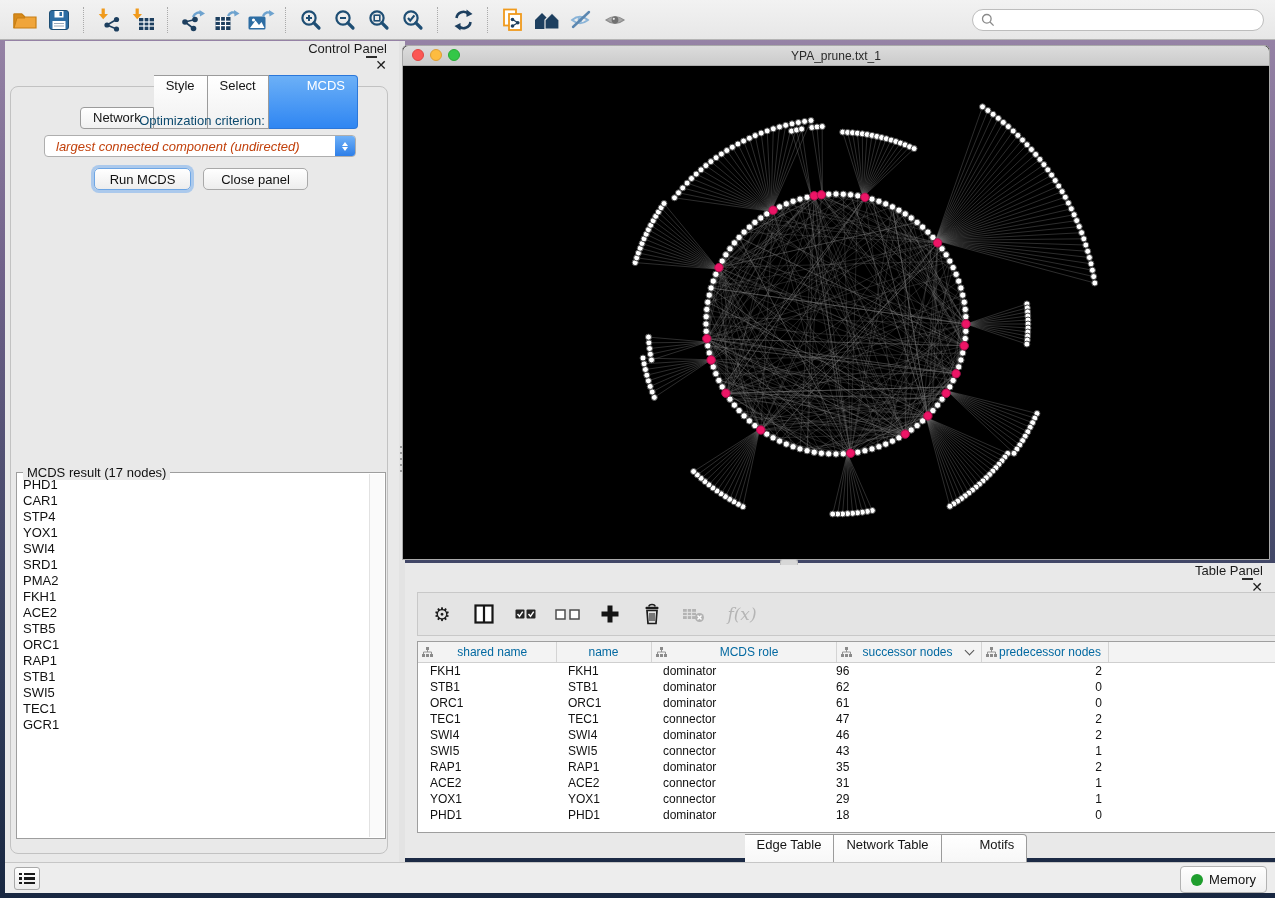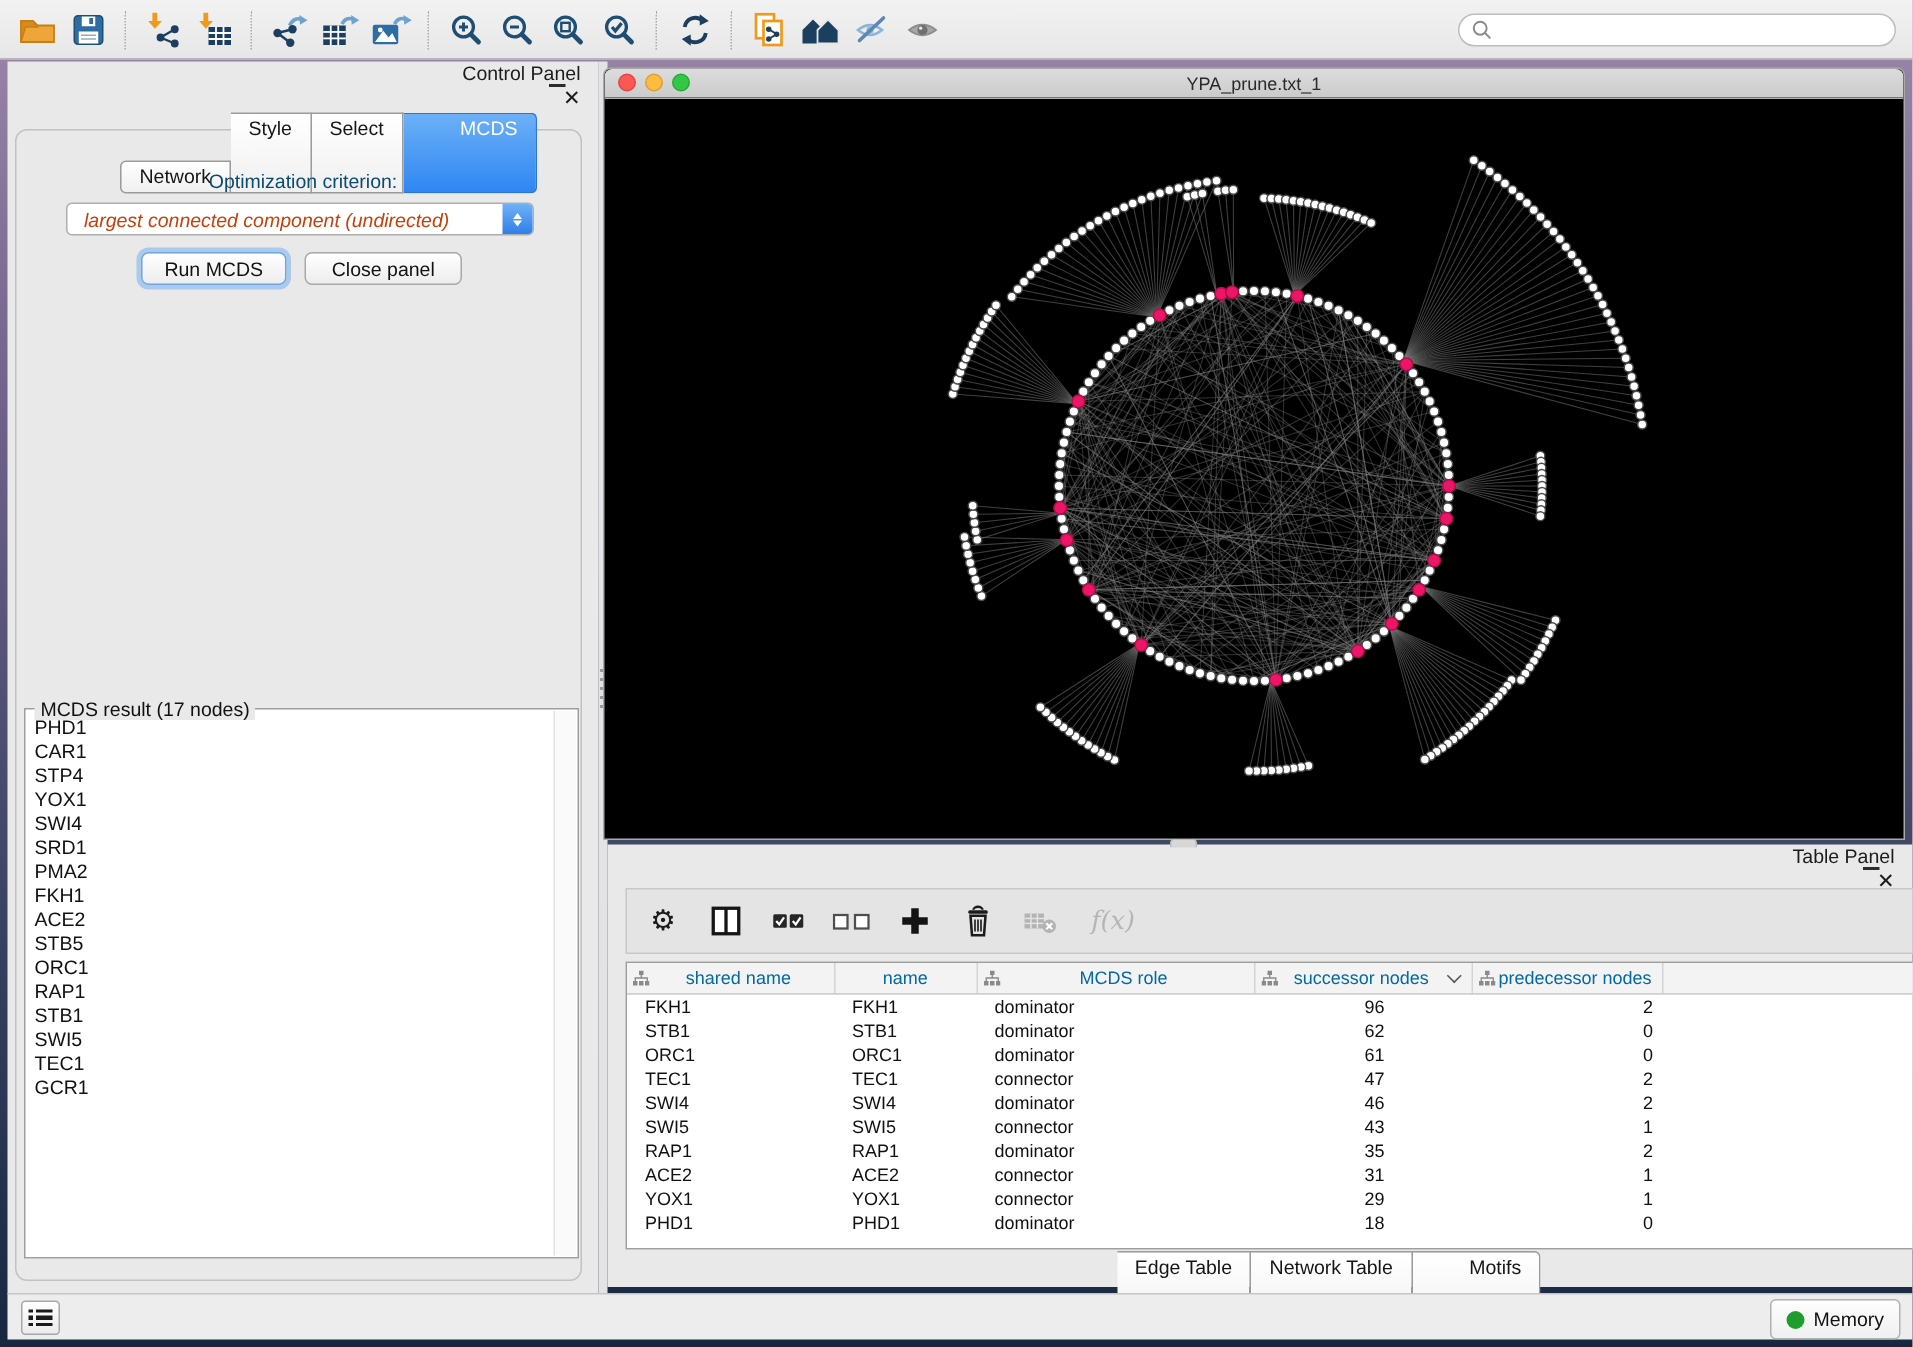--- a/index.html
+++ b/index.html
@@ -76,21 +76,21 @@
   .ticon{display:flex;align-items:center;justify-content:center;width:28px;height:30px;}
   .gear{font-size:19px;color:#1b1b1b;font-family:"DejaVu Sans",sans-serif;}
   .fx{font-family:"DejaVu Serif",serif;font-style:italic;font-size:17px;color:#b5b5b5;}
   #tp-table{left:12px;top:78px;width:1250px;height:192px;background:#fff;border:1px solid #9e9e9e;box-sizing:border-box;overflow:hidden;}
   table.grid{border-collapse:collapse;table-layout:fixed;width:100%;}
   .grid th{height:20px;background:#f3f3f3;border-bottom:1px solid #cfcfcf;border-right:1px solid #d4d4d4;
            font-weight:400;font-size:12px;color:#0369a1;padding:0;}
   .grid th .hwrap{display:flex;align-items:center;padding:0 4px;}
   .grid th .hlabel{flex:1;text-align:center;}
   .grid td{height:16px;font-size:12px;color:#111;padding:0 0 0 12px;white-space:nowrap;overflow:hidden;}
-  td.num-s{text-align:right;padding:0 58px 0 0;}
+  td.num-s{text-align:left;padding:0 58px 0 0;}
   td.num-p{text-align:right;padding:0 6px 0 0;}
   .chev{width:6px;height:6px;border-right:1.5px solid #555;border-bottom:1.5px solid #555;
         transform:rotate(45deg);display:inline-block;margin:0 4px 3px 2px;}
   #tp-tabs{left:248px;top:271px;}
   #tp-grip{left:375px;top:-4px;width:16px;height:5px;background:#d7d7d7;border:1px solid #bdbdbd;border-bottom:none;border-radius:3px 3px 0 0;}
 
   
   #statusbar{left:5px;top:862px;width:1270px;height:31px;background:#ededed;border-top:1px solid #c6c6c6;box-sizing:border-box;}
   #list-btn{position:absolute;left:9px;top:4px;width:26px;height:23px;background:linear-gradient(#fff,#ececec);
             border:1px solid #a8a8a8;border-radius:3px;display:flex;flex-direction:column;justify-content:center;gap:2px;padding-left:4px;box-sizing:border-box;}

